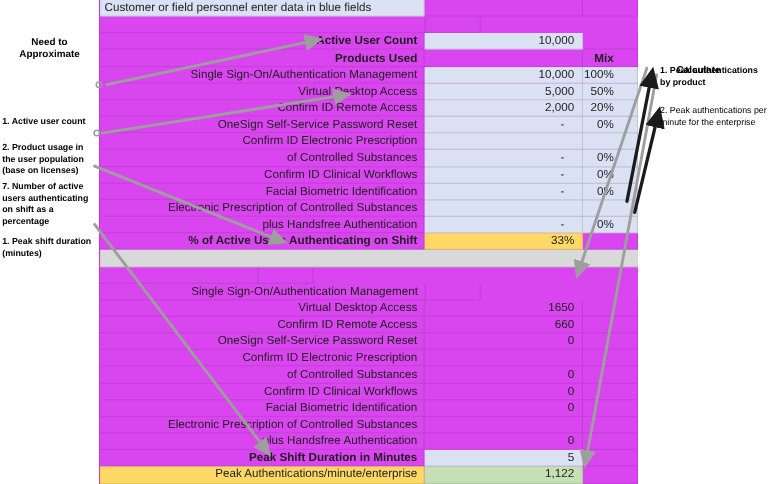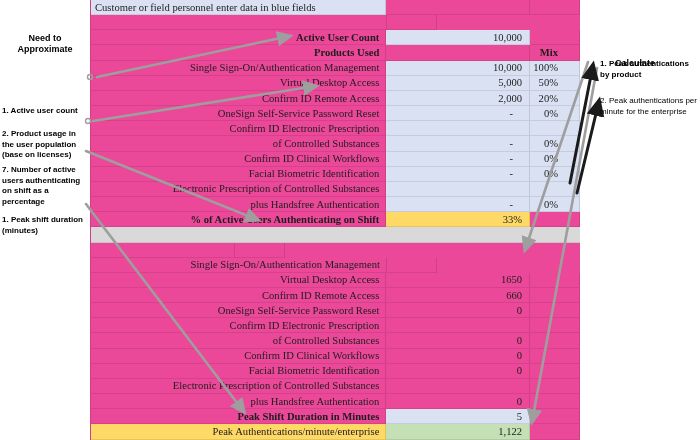--- a/index.html
+++ b/index.html
@@ -2,21 +2,21 @@
 <html><head>
 <meta charset="utf-8">
 <style>
   * { margin:0; padding:0; box-sizing:border-box; }
   html,body { width:700px; height:440px; background:#ffffff;
               font-family:"Liberation Sans", sans-serif; }
   .canvas { position:relative; width:700px; height:440px; background:#fff; overflow:hidden; }
 
   
   .sheet { position:absolute; left:90px; top:0; width:490px; height:440px;
-           border-left:1px solid rgba(0,0,0,.12); z-index:1; background:#ec4899;font-family:Liberation Serif, serif; }
+           border-left:1px solid rgba(0,0,0,.12); z-index:1; background:#d946ef; }
   .row  { display:flex; height:15.17px; }
   .cell { display:flex; align-items:center; justify-content:flex-end;
           font-size:10.6px; color:#1d1d1d; white-space:nowrap; overflow:hidden;
           border-right:1px solid rgba(0,0,0,.11); border-bottom:1px solid rgba(0,0,0,.09); }
   .c-label { width:296px; padding-right:6px; }
   .c-value { width:144px; padding-right:7px; }
   .c-mix   { width:50px;  padding-right:21px; }
   .banner .c-label { justify-content:flex-start; padding-left:4px; }
   .center  { justify-content:center !important; padding-right:0 !important; }
   .bold    { font-weight:bold; }

